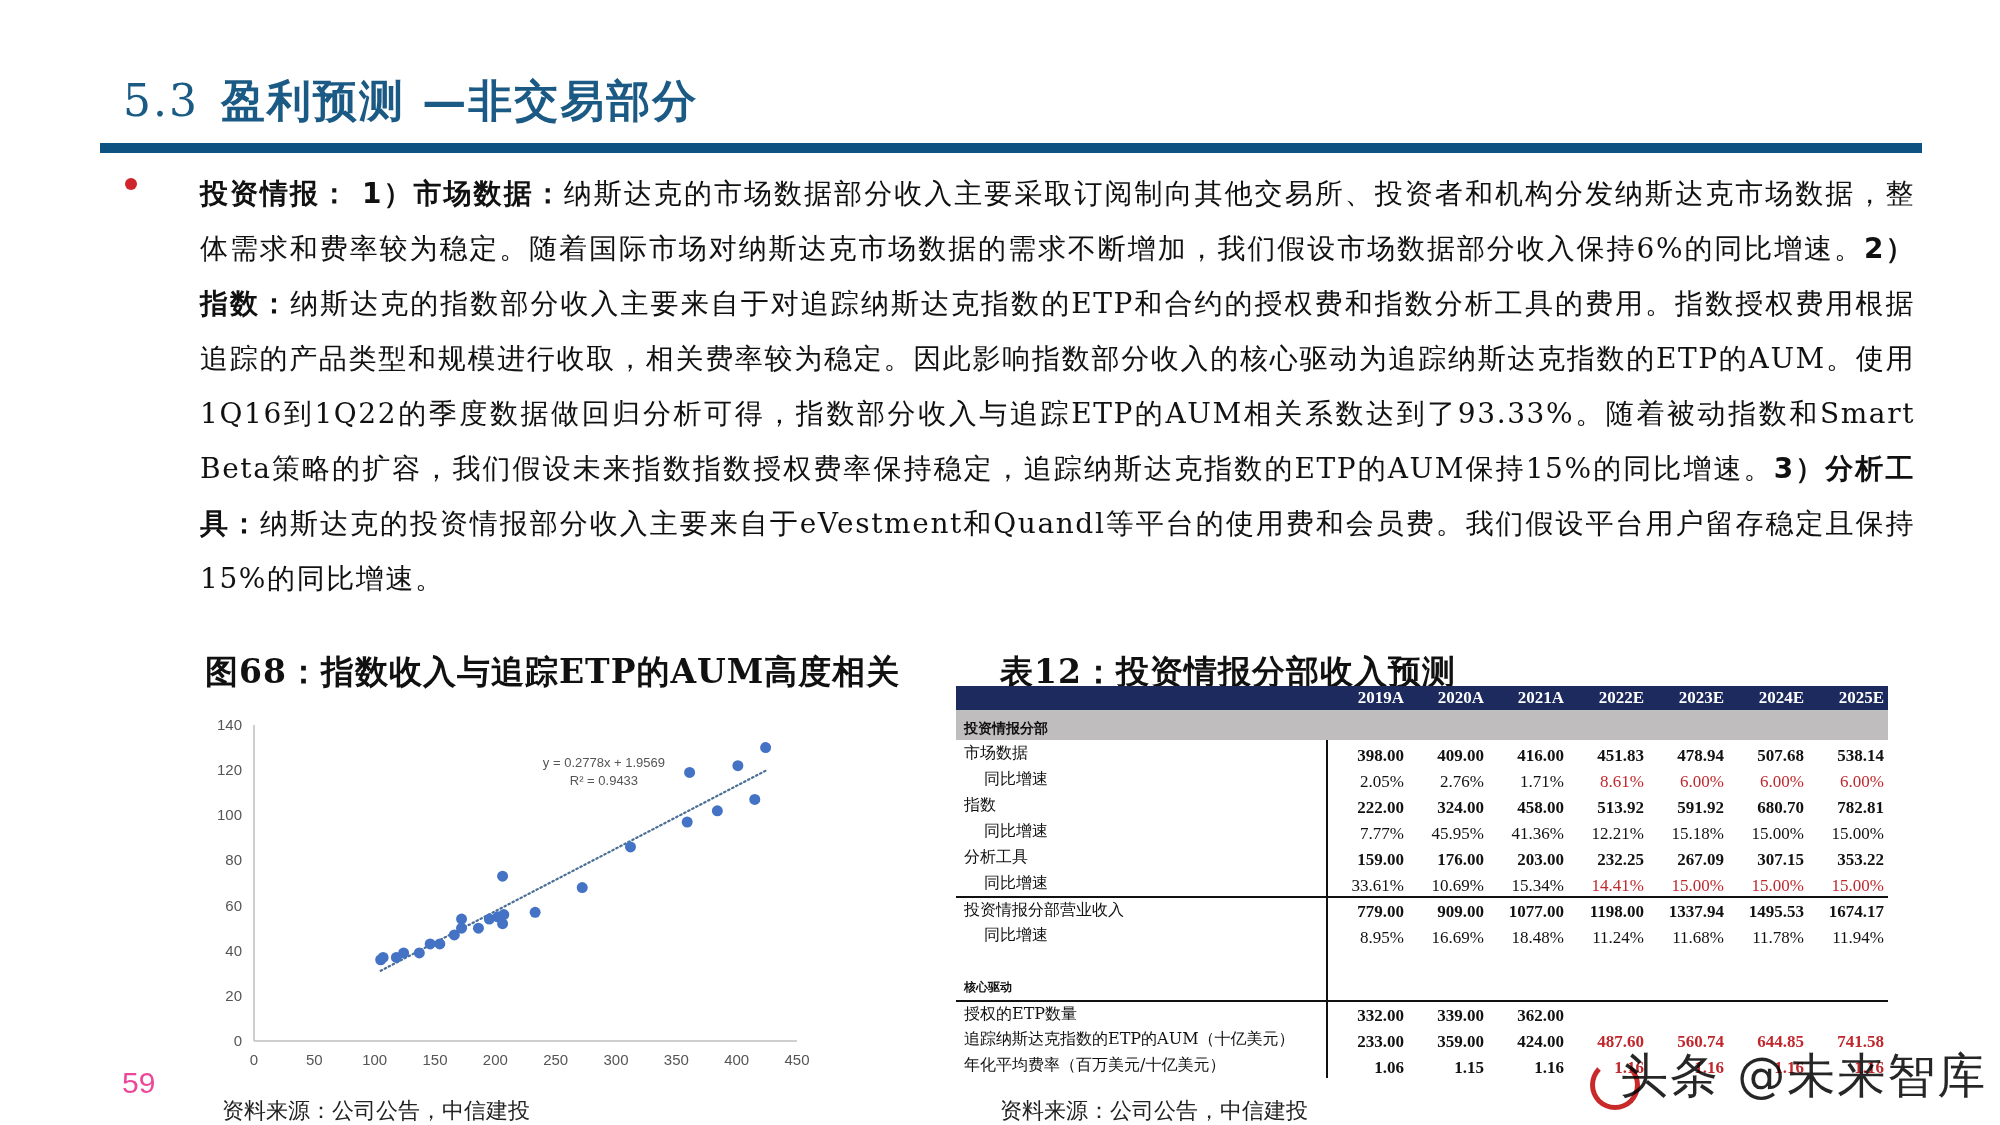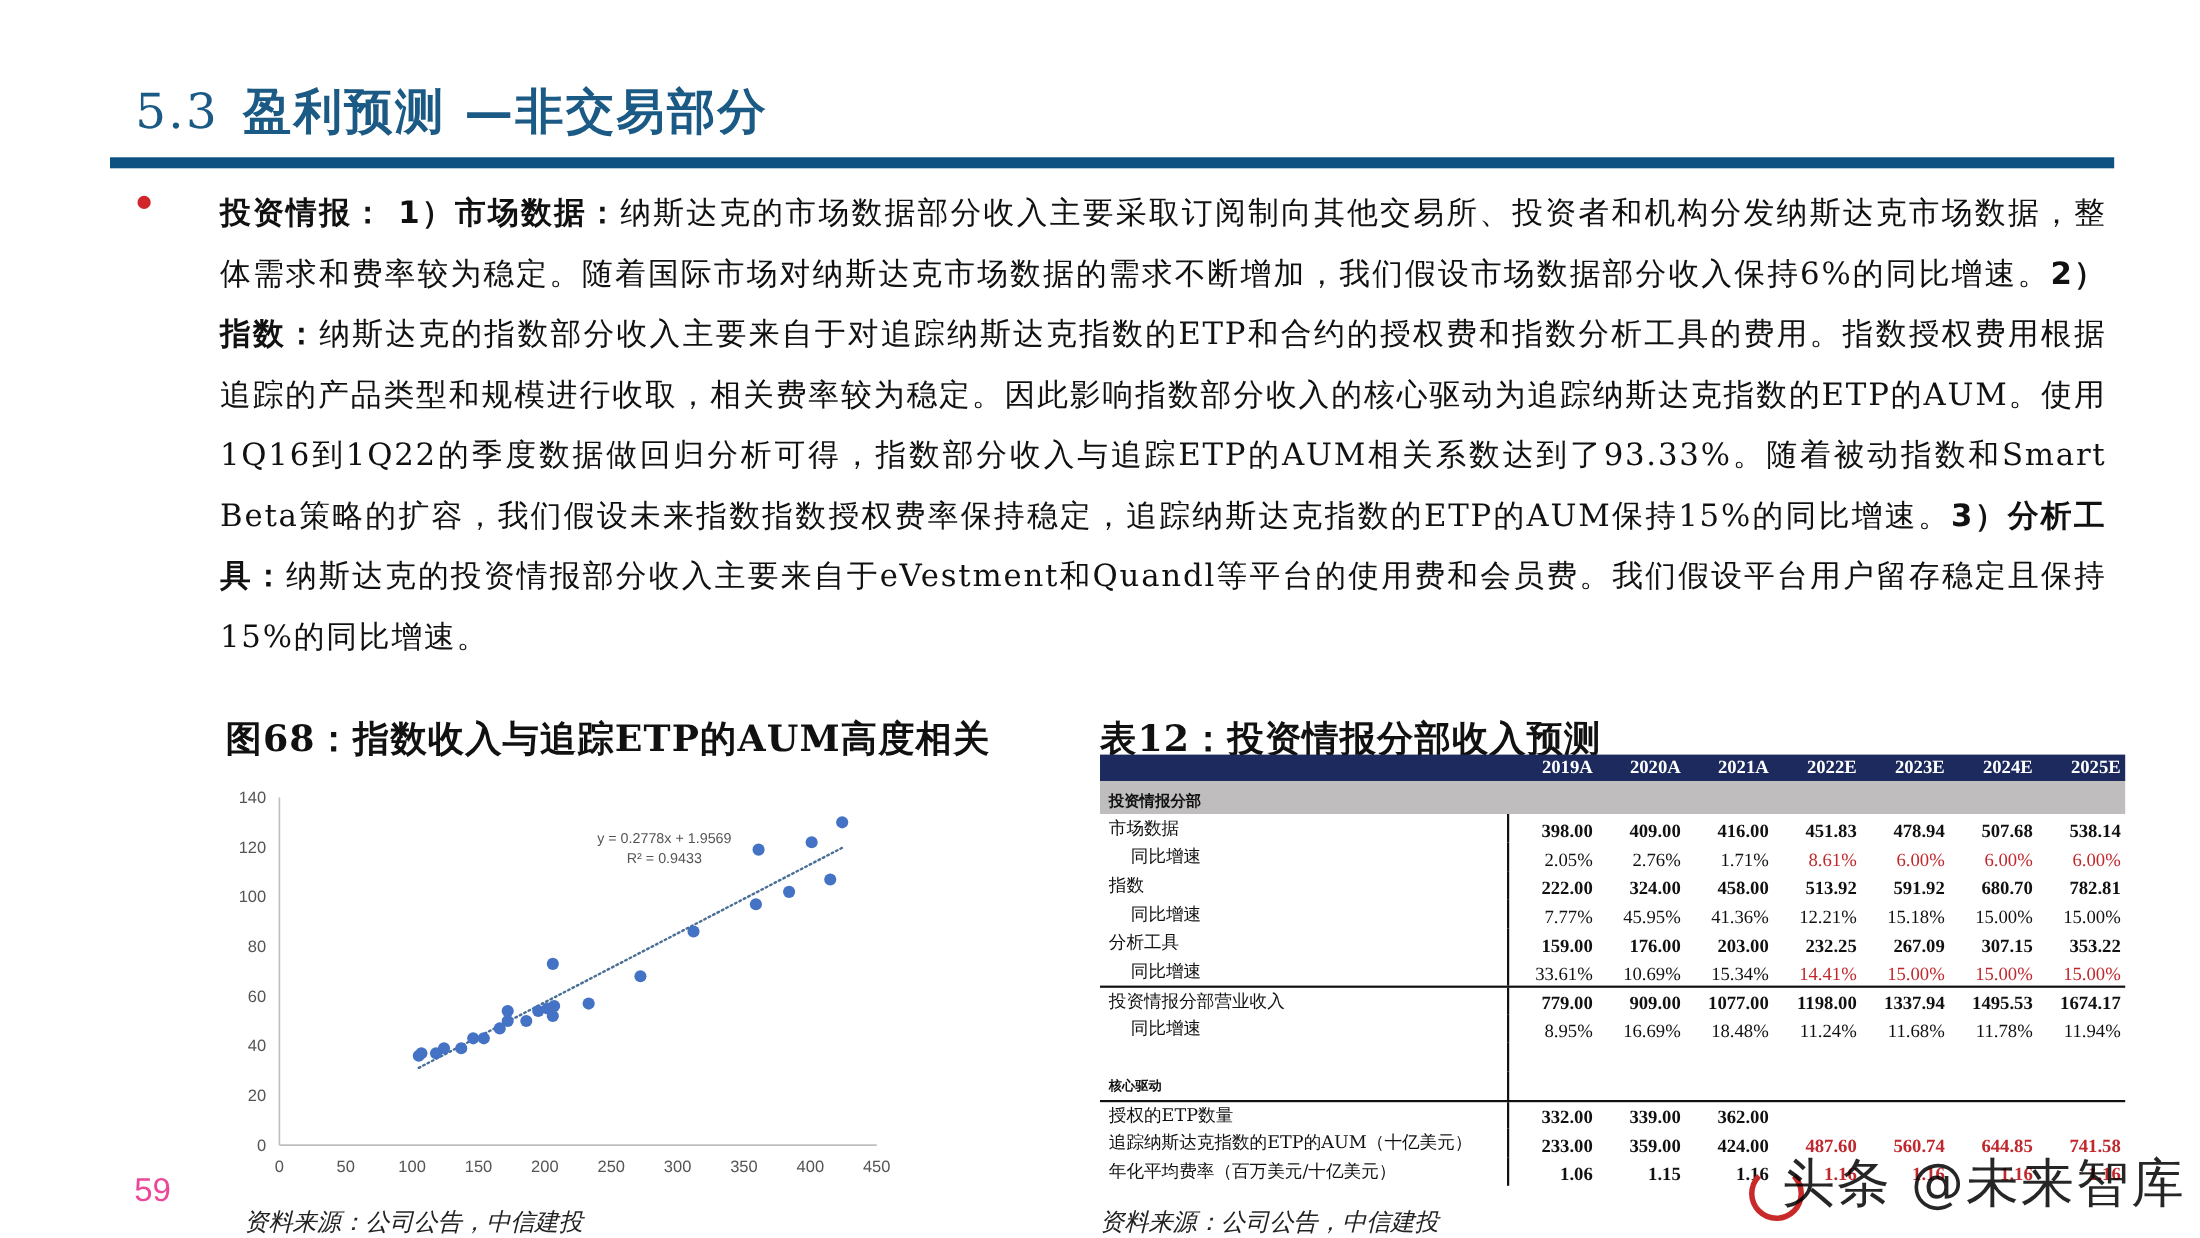--- a/index.html
+++ b/index.html
@@ -17,25 +17,25 @@
 
   .fig-title { position: absolute; left: 205px; top: 650px; font-size: 33px; font-weight: bold; white-space: nowrap; letter-spacing: 1px; }
   .tbl-title { position: absolute; left: 1000px; top: 650px; font-size: 33px; font-weight: bold; white-space: nowrap; letter-spacing: 1px; }
 
   
   .chart { position: absolute; left: 200px; top: 715px; width: 620px; height: 360px; }
   .chart svg { position: absolute; left: 0; top: 0; overflow: visible; }
   .tick { font-family: "Liberation Sans", sans-serif; font-size: 15px; fill: #555; }
   .eq { font-family: "Liberation Sans", sans-serif; font-size: 13px; fill: #555; }
 
-  .source { position: absolute; font-size: 22px; font-style: italic; color: #222; font-family: "DejaVu Serif", serif; white-space: nowrap; }
+  .source { position: absolute; font-size: 22px; color: #222; font-family: "DejaVu Serif", serif; white-space: nowrap; }
   .page-num { position: absolute; left: 122px; top: 1066px; font-size: 30px; color: #ec4899; font-family: "Liberation Sans", sans-serif; }
 
   
-  .tbl { position: absolute; left: 1000px; top: 686px; width: 932px; font-family: "Liberation Serif", serif; font-size: 17px; }
+  .tbl { position: absolute; left: 956px; top: 686px; width: 932px; font-family: "Liberation Serif", serif; font-size: 17px; }
   .tbl .hdr { height: 24px; background: #1c2a5e; color: #fff; font-weight: bold; display: flex; }
   .tbl .sect { height: 30px; background: #bfbdbd; display: flex; align-items: flex-end; padding-left: 8px; font-family: "DejaVu Serif", serif; font-weight: bold; font-size: 14px; padding-bottom: 2px; }
   .tbl .row { display: flex; height: 26px; align-items: flex-end; }
   .tbl .lbl { width: 372px; padding-left: 8px; white-space: nowrap; font-family: "DejaVu Serif", serif; font-size: 16px; border-right: 2px solid #111; height: 100%; display: flex; align-items: center; }
   .tbl .lbl.ind { padding-left: 28px; }
   .tbl .hdr .lbl { border-right: none; }
   .tbl .cell { width: 80px; text-align: right; padding-right: 4px; font-size: 17px; }
   .tbl .hdr .cell { display: flex; align-items: center; justify-content: flex-end; font-size: 17px; }
   .tbl .b { font-weight: bold; }
   .tbl .red { color: #c0282d; }

